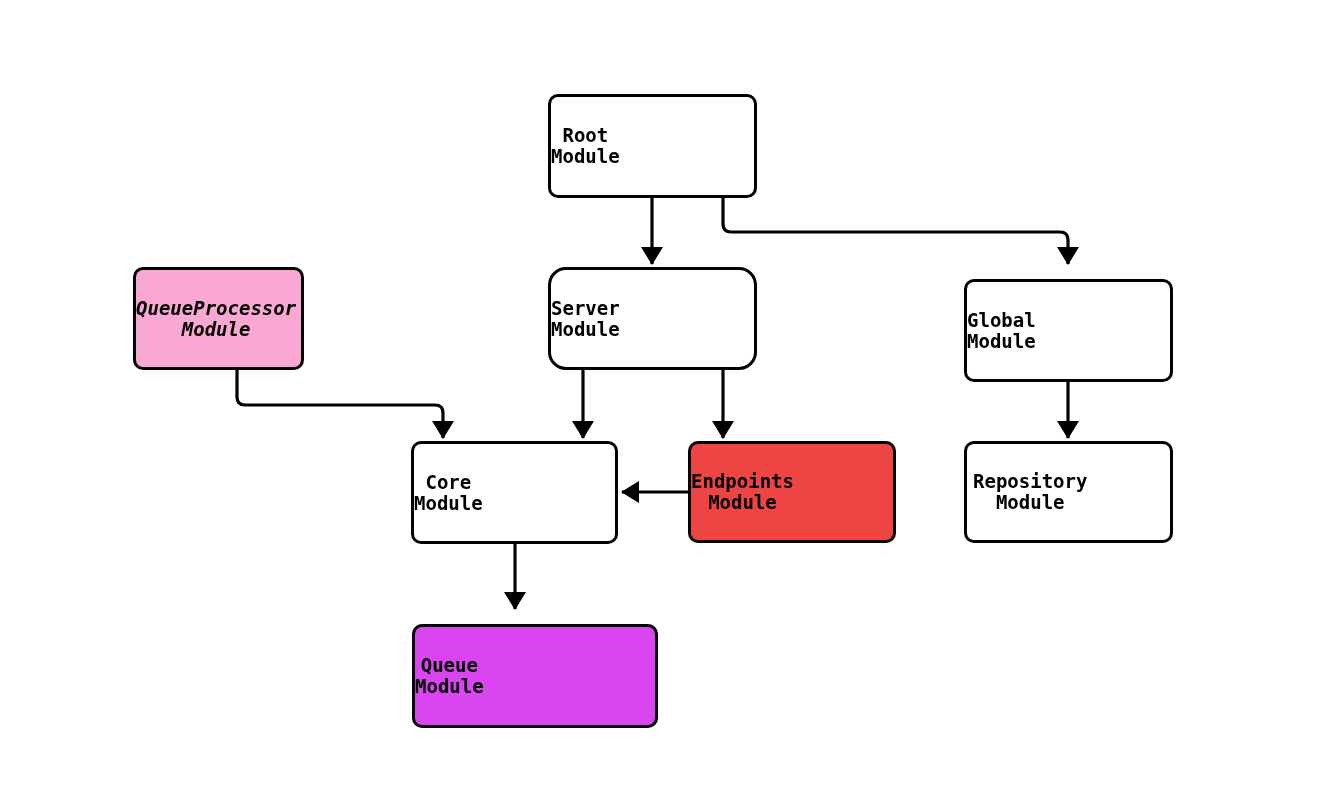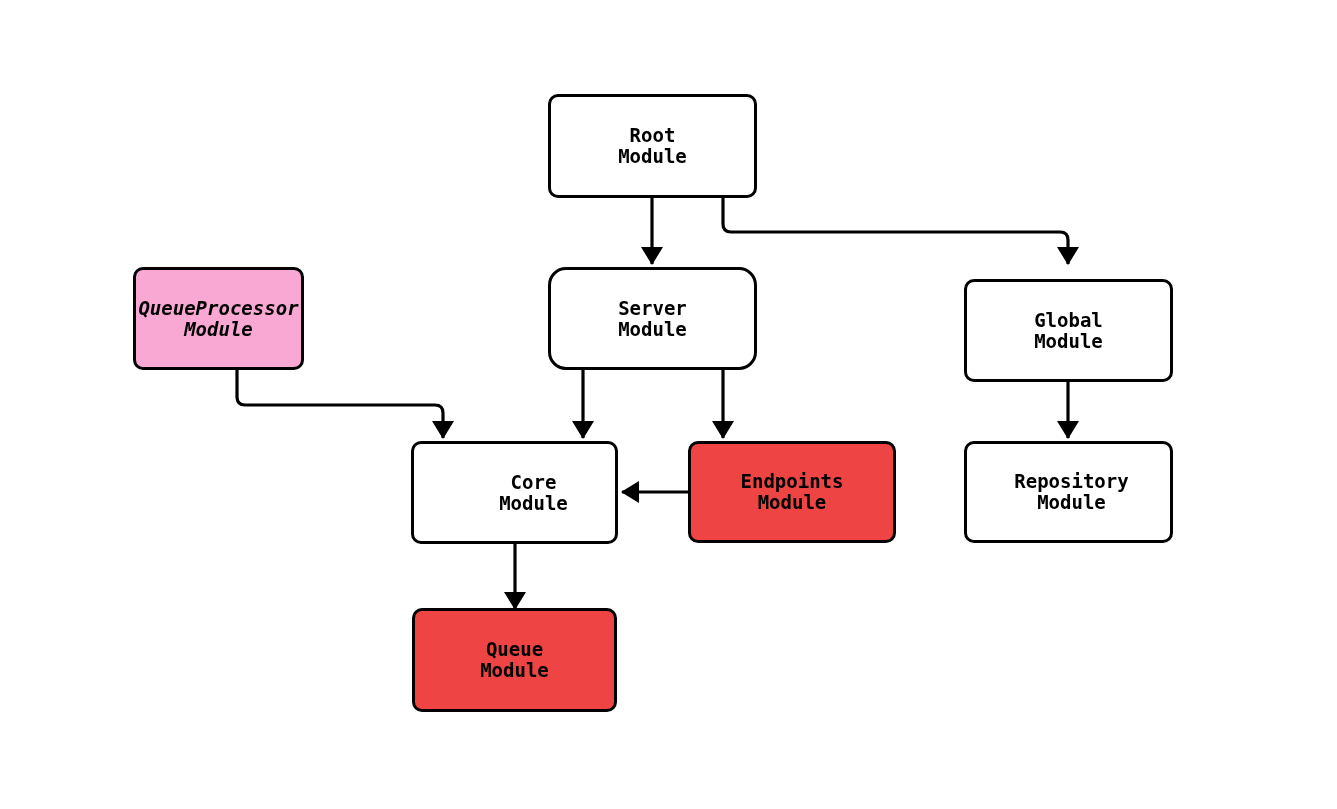--- a/index.html
+++ b/index.html
@@ -27,21 +27,20 @@
     stroke-width: 3.2;
   }
   .node {
     position: absolute;
     box-sizing: border-box;
     background: #ffffff;
     border: 3.5px solid #000000;
     border-radius: 10px;
     display: flex;
     align-items: center;
-    justify-content: center;
     text-align: center;
   }
   .node-label {
     font-family: "DejaVu Sans Mono", monospace;
     font-weight: bold;
     font-size: 19px;
     line-height: 21px;
     color: #000000;
     white-space: pre-line;
   }
@@ -75,30 +74,30 @@
 Module</span>
       </div>
       <div class="node" style="left: 548px; top: 267px; width: 209px; height: 103px; background: rgb(255, 255, 255); border-color: rgb(0, 0, 0); border-radius: 18px;">
         <span class="node-label">Server
 Module</span>
       </div>
       <div class="node" style="left: 964px; top: 267px; width: 209px; height: 103px; background: rgb(255, 255, 255); border-color: rgb(0, 0, 0); margin-top: 12px;">
         <span class="node-label">Global
 Module</span>
       </div>
-      <div class="node" style="left: 411px; top: 441px; width: 207px; height: 103px; background: rgb(255, 255, 255); border-color: rgb(0, 0, 0); padding-left: 38px;">
+      <div class="node" style="left: 411px; top: 441px; width: 207px; height: 103px; background: rgb(255, 255, 255); border-color: rgb(0, 0, 0);">
         <span class="node-label">Core
 Module</span>
       </div>
       <div class="node" style="left: 688px; top: 441px; width: 208px; height: 102px; background: #ef4444; border-color: rgb(0, 0, 0);">
         <span class="node-label">Endpoints
 Module</span>
       </div>
       <div class="node" style="left: 964px; top: 441px; width: 209px; height: 102px; background: rgb(255, 255, 255); border-color: rgb(0, 0, 0); padding-left: 6px;">
         <span class="node-label">Repository
 Module</span>
       </div>
-      <div class="node" style="left: 412px; top: 608px; width: 205px; height: 104px; background: #ef4444; border-color: rgb(0, 0, 0);">
+      <div class="node" style="left: 412px; top: 624px; width: 246px; height: 104px; background: #d946ef; border-color: rgb(0, 0, 0);">
         <span class="node-label">Queue
 Module</span>
       </div>
     </div>
 </div>
 
 </body></html>

